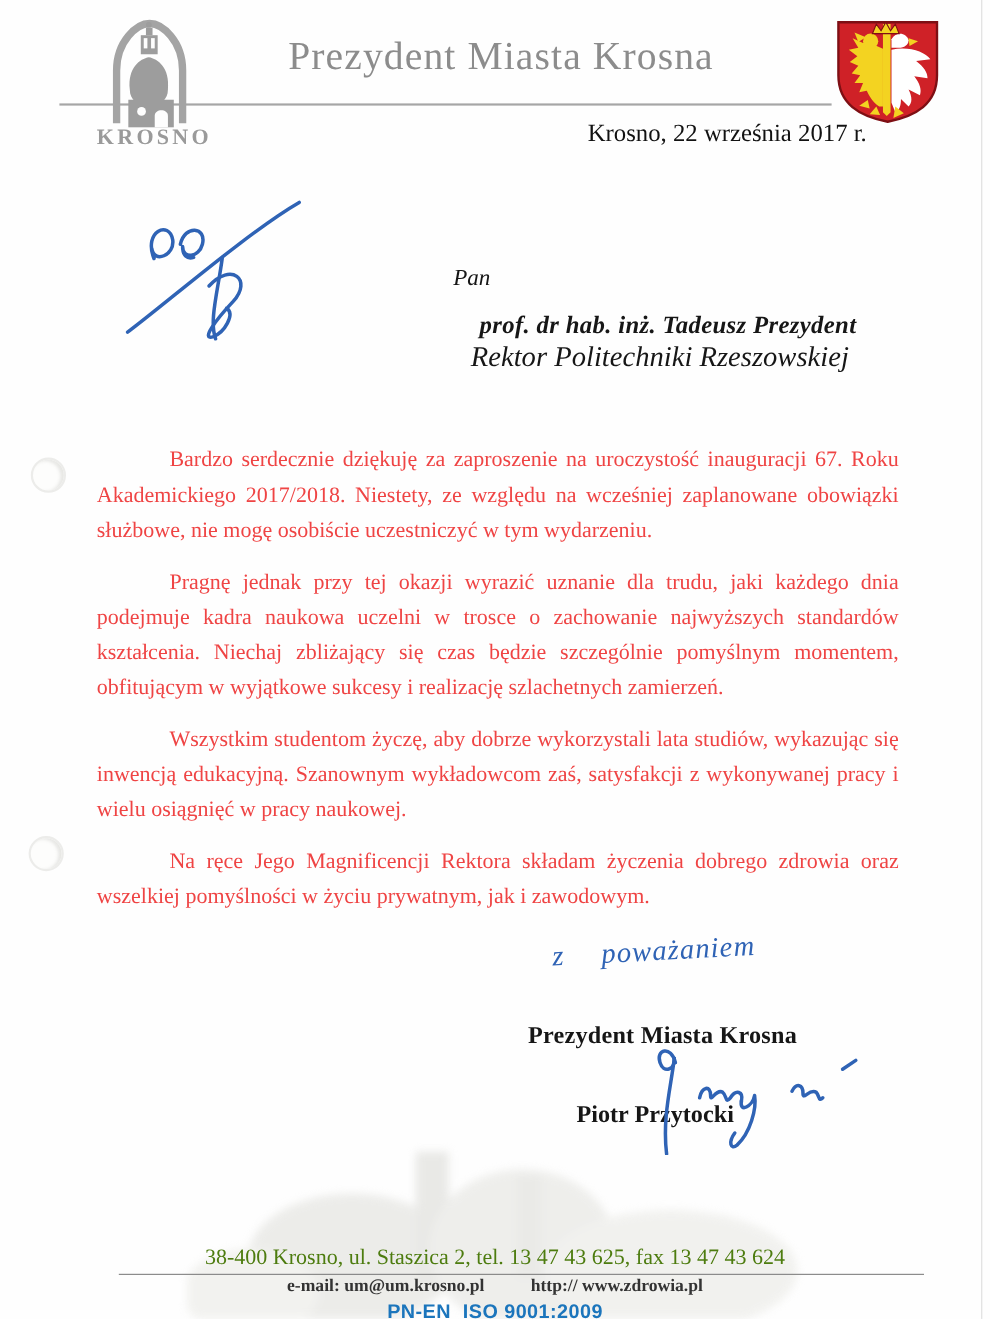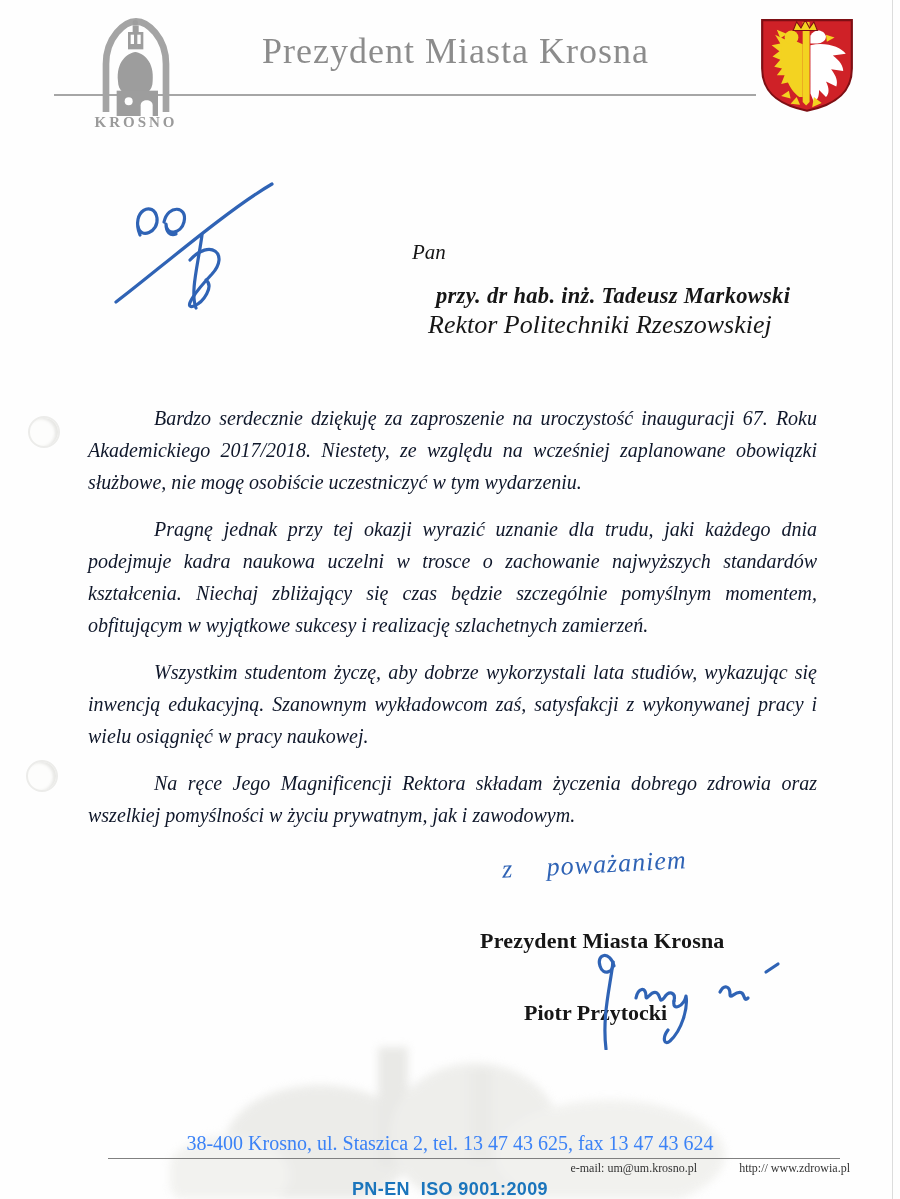--- a/index.html
+++ b/index.html
@@ -9,21 +9,21 @@
     font-family:"Liberation Serif", serif; color:#161616;
   }
   
   .letterhead-rule{
     position:absolute; left:54px; top:94px; width:702px; height:2px;
     background:#a6a6a6;
   }
   .city-logo{ position:absolute; left:86px; top:12px; width:100px; height:104px; }
   .logo-caption{
     position:absolute; left:88px; top:114px; width:96px;
-    text-align:center; font-size:15px; font-weight:bold;
+    text-align:center; font-size:20px; font-weight:bold;
     letter-spacing:3px; color:#9a9a9a;
   }
   .letterhead-title{
     position:absolute; left:262px; top:30px;
     font-size:36px; color:#8c8c8c; letter-spacing:1px; white-space:nowrap;
   }
   .coat-of-arms{ position:absolute; left:757px; top:10px; width:100px; height:110px; }
   .date-line{
     position:absolute; right:112px; top:108px;
     font-size:22.5px; color:#121212; white-space:nowrap;
@@ -37,22 +37,22 @@
   .recipient-name{
     font-size:22.5px; font-weight:bold; font-style:italic;
     margin:0 0 2px 26px; letter-spacing:.3px; white-space:nowrap;
   }
   .recipient-line{ font-size:26px; font-style:italic; line-height:28px; }
   .recipient-line.l1{ margin-left:18px; }
   .recipient-line.l2{ margin-left:11px; }
   
   .letter-body{ position:absolute; left:88px; top:402px; width:729px; }
   .letter-body p{
-    margin:0 0 15px 0; font-size:20px; line-height:32px; font-style:italic;
-    text-align:justify; text-indent:66px; color:#0f172a;
+    margin:0 0 15px 0; font-size:20px; line-height:32px; 
+    text-align:justify; text-indent:66px; color:#ef4444;
   }
   
   .handwritten-note{
     position:absolute; left:502px; top:850px;
     font-size:26px; font-style:italic; color:#2f63b5;
     letter-spacing:1px; word-spacing:26px;
     transform:rotate(-3deg); white-space:nowrap;
   }
   .office-title{
     position:absolute; left:480px; top:928px;
@@ -60,23 +60,23 @@
   }
   .signature{ position:absolute; left:552px; top:946px; width:255px; height:104px; z-index:3; }
   .signer-name{
     position:absolute; left:524px; top:1000px;
     font-size:22px; font-weight:bold; white-space:nowrap;
   }
   
   .watermark{ position:absolute; left:170px; top:1025px; width:640px; height:174px;
     filter:blur(4px); opacity:.65; z-index:1; }
   .footer{ position:absolute; left:50px; top:1132px; width:800px; text-align:center; z-index:2; }
-  .footer-address{ font-size:20px; color:#3b82f6; }
+  .footer-address{ font-size:20px; color:#4d7c0f; }
   .footer-rule{ height:1px; background:#808080; margin:3px 10px 2px 58px; }
-  .footer-contacts{ display:flex; justify-content:flex-end; gap:42px; font-size:12px; color:#333333; }
+  .footer-contacts{ display:flex; justify-content:center; gap:42px; font-size:16px; color:#333333;font-weight:bold; }
   .footer-iso{
     margin-top:3px; font-family:"Liberation Sans", sans-serif;
     font-size:18px; font-weight:bold; color:#1b75bc;
     letter-spacing:.4px; white-space:pre;
   }
   
   .hole-punch{
     position:absolute; width:28px; height:28px; border-radius:50%;
     background:#fdfdfc; border:2px solid #ececea;
     box-shadow:inset -3px 1px 3px rgba(205,205,200,.45);
@@ -128,32 +128,33 @@
     <g fill="#ffffff">
       <path d="M62,22 C67,13 78,15 80,23 C80,28 75,31 70,31 L62,31 Z"></path>
       <path d="M62,33 C80,29 97,35 103,43 L88,45 C96,51 100,57 100,63 L86,61 C92,69 94,75 92,81 L80,75 C84,83 84,89 80,93 L72,85 C72,93 70,97 66,99 L62,89 Z"></path>
     </g>
     <path d="M80,21 L90,24 L81,29 Z" fill="#f3d321"></path>
     <path d="M66,93 L75,100 L64,105 Z" fill="#f3d321"></path>
 
     <path d="M42,16 L46,6 L51,13 L56,4 L61,13 L66,6 L70,16 Z" fill="#f3d321" stroke="#7e0f14" stroke-width="1.2"></path>
   </svg>
 
+  <div class="date-line">Krosno, 22 września 2017 r.</div>
 
   <svg class="initials" viewBox="0 0 165 130">
     <path class="ink" d="M28,55 C18,30 42,20 45,38 C47,52 28,60 26,46"></path>
     <path class="ink" d="M52,42 C56,24 76,26 72,42 C69,54 54,56 54,44 C54,52 58,56 64,54"></path>
     <path class="ink" d="M4,122 C40,95 115,30 160,4"></path>
     <path class="ink" d="M78,80 C98,58 118,74 100,94 C84,111 70,130 82,126 C92,122 102,106 94,100"></path>
     <path class="ink" d="M90,55 C86,85 78,112 84,128"></path>
   </svg>
 
   <div class="recipient">
     <p class="salutation">Pan</p>
-    <div class="recipient-name">przy. dr hab. inż. Tadeusz Markowski</div>
+    <div class="recipient-name">prof. dr hab. inż. Tadeusz Prezydent</div>
     <div class="recipient-line l1">Rektor Politechniki Rzeszowskiej</div>
   </div>
 
   <div class="letter-body">
     <p>Bardzo serdecznie dziękuję za zaproszenie na uroczystość inauguracji 67. Roku Akademickiego 2017/2018. Niestety, ze względu na wcześniej zaplanowane obowiązki służbowe, nie mogę osobiście uczestniczyć w tym wydarzeniu.</p>
     <p>Pragnę jednak przy tej okazji wyrazić uznanie dla trudu, jaki każdego dnia podejmuje kadra naukowa uczelni w trosce o zachowanie najwyższych standardów kształcenia. Niechaj zbliżający się czas będzie szczególnie pomyślnym momentem, obfitującym w wyjątkowe sukcesy i realizację szlachetnych zamierzeń.</p>
     <p>Wszystkim studentom życzę, aby dobrze wykorzystali lata studiów, wykazując się inwencją edukacyjną. Szanownym wykładowcom zaś, satysfakcji z wykonywanej pracy i wielu osiągnięć w pracy naukowej.</p>
     <p>Na ręce Jego Magnificencji Rektora składam życzenia dobrego zdrowia oraz wszelkiej pomyślności w życiu prywatnym, jak i zawodowym.</p>
   </div>
 

